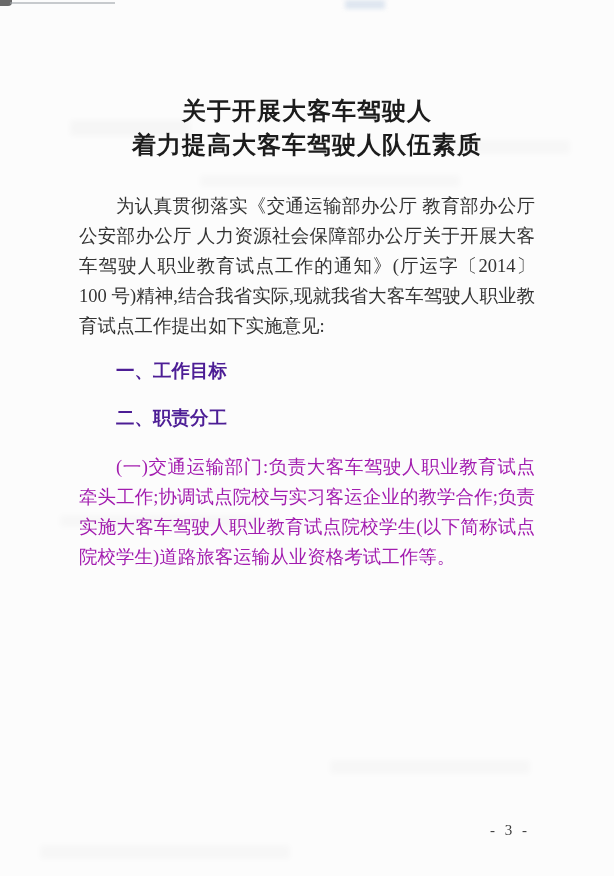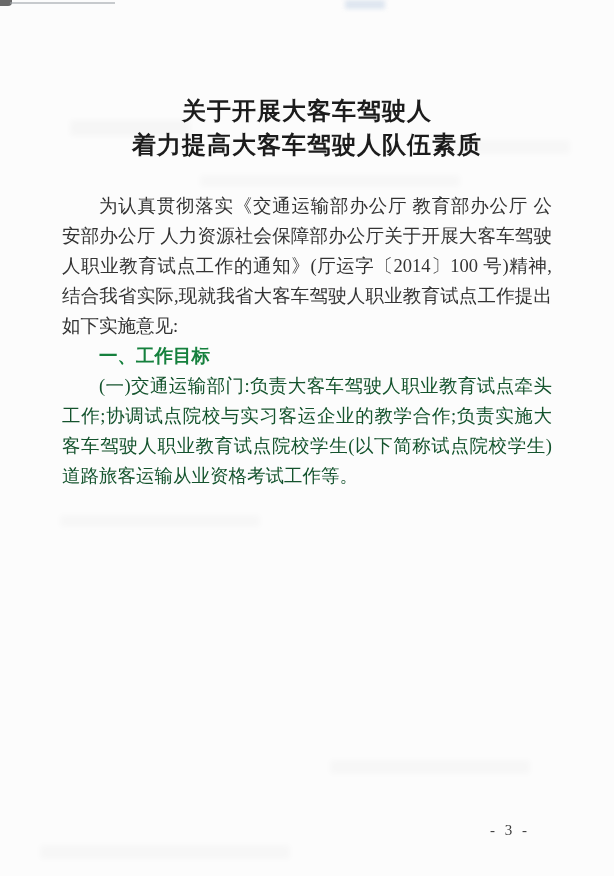--- a/index.html
+++ b/index.html
@@ -59,31 +59,31 @@
   .body-text {
     margin: 29px 62px 0 62px;
     width: 490px;
     font-size: 18.5px;
     line-height: 30px;
     text-align: justify;
     text-justify: inter-ideograph;
     color: #333;
   }
   .para {
-    margin: 0;
+    margin: 17px;
     text-indent: 2em;
   }
   .para.heading {
-    font-family: Liberation Serif, serif;
+    font-family: Liberation Mono, monospace;
     font-weight: 700;
-    color: #15803d;
+    color: #4c1d95;
   }
   .para.kaiti {
     
-    color: #14532d;
+    color: #a21caf;
   }
   .page-number {
     position: absolute;
     left: 490px;
     top: 822px;
     font-size: 15px;
     letter-spacing: 3px;
     color: #3d3d3d;
     white-space: nowrap;
   }
@@ -104,18 +104,19 @@
   <div class="artifact ghost6"></div>
 
   <h1 class="title">
     <span class="title-line">关于开展大客车驾驶人</span>
     <span class="title-line">着力提高大客车驾驶人队伍素质</span>
   </h1>
 
   <div class="body-text">
     <p class="para">为认真贯彻落实《交通运输部办公厅 教育部办公厅 公安部办公厅 人力资源社会保障部办公厅关于开展大客车驾驶人职业教育试点工作的通知》(厅运字〔2014〕100 号)精神,结合我省实际,现就我省大客车驾驶人职业教育试点工作提出如下实施意见:</p>
     <p class="para heading">一、工作目标</p>
+    <p class="para heading">二、职责分工</p>
     <p class="para kaiti">(一)交通运输部门:负责大客车驾驶人职业教育试点牵头工作;协调试点院校与实习客运企业的教学合作;负责实施大客车驾驶人职业教育试点院校学生(以下简称试点院校学生)道路旅客运输从业资格考试工作等。</p>
   </div>
 
   <div class="page-number">- 3 -</div>
 
 </div>
 
 </body></html>

